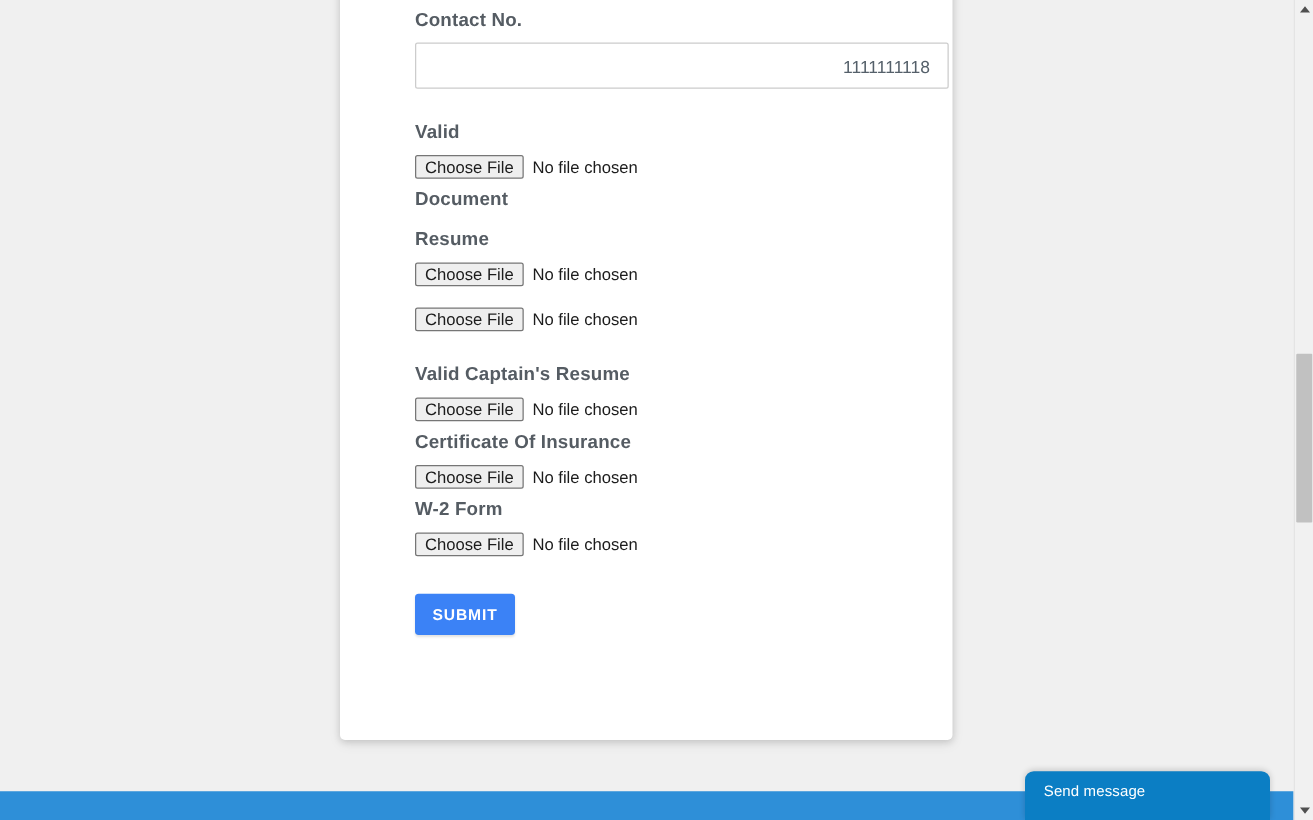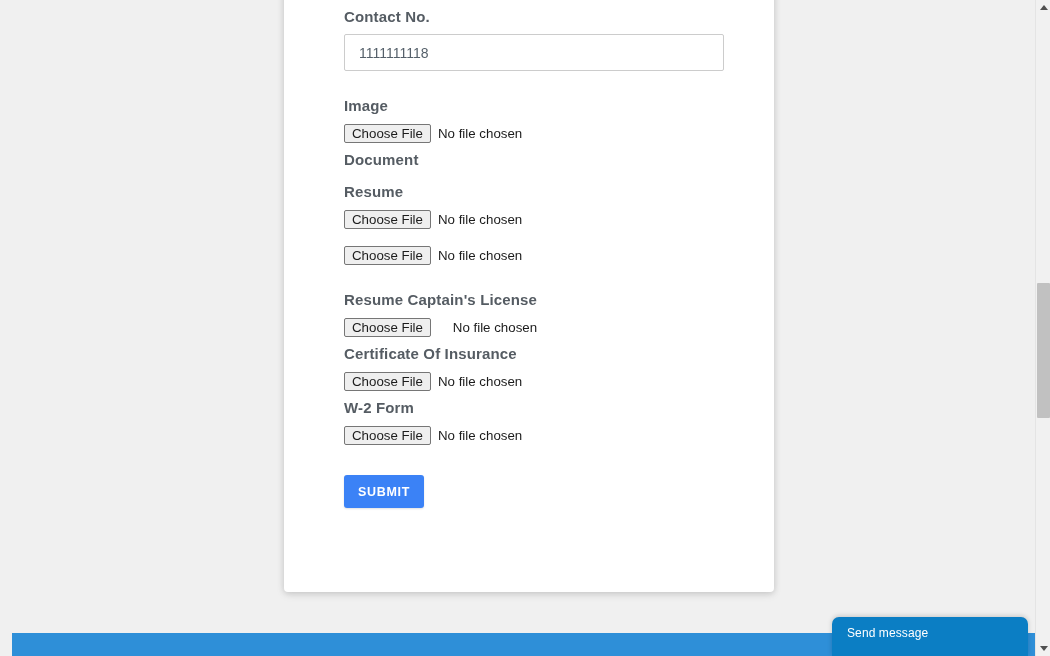--- a/index.html
+++ b/index.html
@@ -11,21 +11,21 @@
     height: 656px;
     overflow: hidden;
     background: #f0f0f0;
     font-family: "Liberation Sans", sans-serif;
     position: relative;
   }
 
   
   #page {
     position: absolute;
-    left: 12px; top: 0;
+    left: 0; top: 0;
     width: 1035px;
     height: 656px;
     background: #f0f0f0;
     overflow: hidden;
   }
 
   
   #card {
     position: absolute;
     left: 272px;
@@ -51,30 +51,31 @@
     font-weight: bold;
     color: #555c63;
     letter-spacing: 0.15px;
     line-height: 18px;
   }
 
   
   .text-input {
     display: block;
     box-sizing: border-box;
-    width: 380px;
+    width: 427px;
     height: 37px;
     border: 1px solid #cccccc;
     border-radius: 2px;
     background: #ffffff;
     font-family: "Liberation Sans", sans-serif;
     font-size: 14px;
     color: #55606a;
     padding: 0 14px;
     outline: none;
+    text-align: right;
   }
 
   
   .file-row {
     display: flex;
     align-items: center;
     height: 21px;
     justify-content: space-between;
   }
   .choose-file-btn {
@@ -194,21 +195,21 @@
   <div id="card">
     <div id="form-body">
 
       <div style="position:absolute; left:0px; top:48px;">
         <div class="field-label">Contact No.</div>
         <div style="height:8px;"></div>
         <input class="text-input" type="text" value="1111111118" style="">
       </div>
 
       <div style="position:absolute; left:0px; top:137px;">
-        <div class="field-label">Image</div>
+        <div class="field-label">Valid</div>
         <div style="height:8px;"></div>
         <div class="file-row">
           <span class="choose-file-btn">Choose File</span>
           <span class="file-status">No file chosen</span>
         </div>
       </div>
 
       <div style="position:absolute; left:0px; top:191px;" class="field-label">Document</div>
 
       <div style="position:absolute; left:0px; top:223px;">
@@ -222,21 +223,21 @@
 
       <div style="position:absolute; left:0px; top:277px;">
         <div style="height:8px;"></div>
         <div class="file-row">
           <span class="choose-file-btn">Choose File</span>
           <span class="file-status">No file chosen</span>
         </div>
       </div>
 
       <div style="position:absolute; left:0px; top:331px;">
-        <div class="field-label">Resume Captain's License</div>
+        <div class="field-label">Valid Captain's Resume</div>
         <div style="height:8px;"></div>
         <div class="file-row">
           <span class="choose-file-btn">Choose File</span>
           <span class="file-status">No file chosen</span>
         </div>
       </div>
 
       <div style="position:absolute; left:0px; top:385px;">
         <div class="field-label">Certificate Of Insurance</div>
         <div style="height:8px;"></div>

